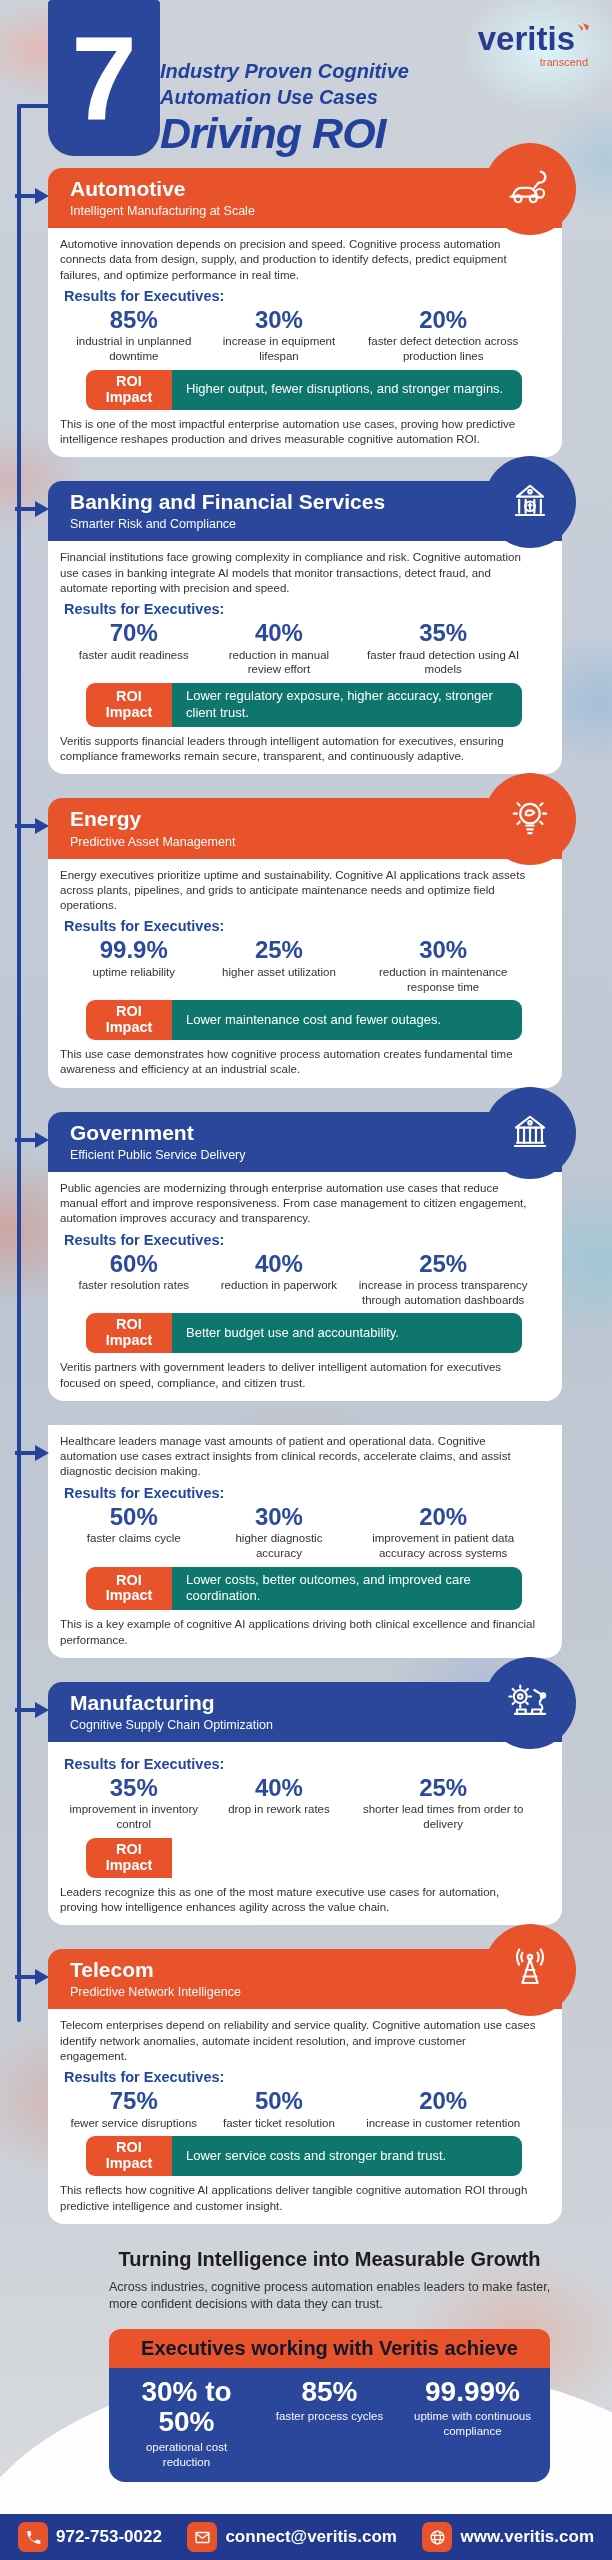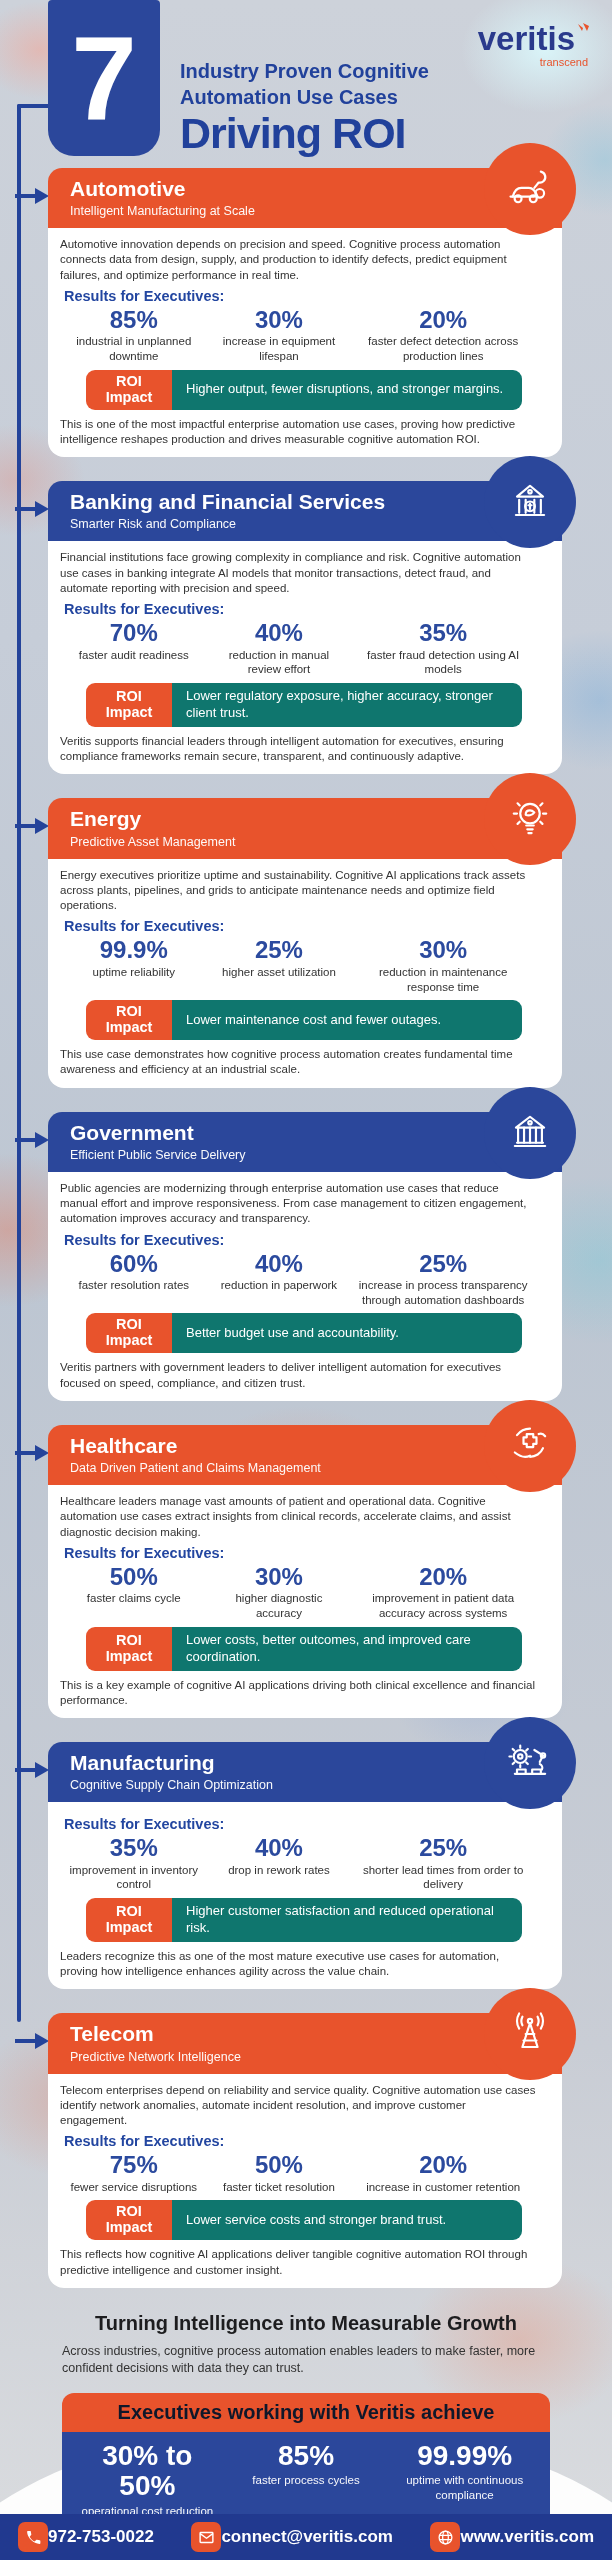--- a/index.html
+++ b/index.html
@@ -22,21 +22,21 @@
       linear-gradient(180deg,#cdd2da 0%,#c6cdd8 25%,#bdc6d2 50%,#c9cdd5 80%,#dadcdf 100%);
   }
   
   .hdr { position:relative; height:168px; }
   .seven-box {
     position:absolute; left:48px; top:0; width:112px; height:156px;
     background:#2b479b; border-radius:4px 4px 26px 26px;
     display:flex; align-items:center; justify-content:center;
     color:#fff; font-size:118px; font-weight:bold; line-height:1;
   }
-  .hdr-titles { position:absolute; left:180px; top:58px; color:#21419b; }
+  .hdr-titles { position:absolute; left:160px; top:58px; color:#21419b;font-style:italic; }
   .hdr-line { font-size:20px; font-weight:bold; line-height:1.3; }
   .hdr-big { font-size:43px; font-weight:bold; letter-spacing:-1px; line-height:1.05; margin-top:1px; }
   .logo { position:absolute; right:22px; top:22px; text-align:right; }
   .logo-word { font-size:33px; font-weight:bold; color:#2a3a8c; letter-spacing:0; line-height:1; display:inline-block; }
   .logo-mark { display:inline-block; vertical-align:top; margin-left:1px; }
   .logo-tag { font-size:11px; color:#e8532c; margin-top:1px; margin-right:2px; }
   
   .spine { position:absolute; left:17px; top:104px; width:4px; height:1918px; background:#24439a; border-radius:2px; z-index:0; }
   .spine-stub { position:absolute; left:17px; top:104px; width:34px; height:4px; background:#24439a; border-radius:2px; z-index:0; }
   
@@ -62,36 +62,36 @@
   .stat:nth-child(1){ width:31%; } .stat:nth-child(2){ width:30%; } .stat:nth-child(3){ width:39%; }
   .stat-val { font-size:24px; font-weight:bold; color:#2b4a9e; line-height:1.1; }
   .stat-lbl { font-size:11.5px; line-height:1.28; color:#333; margin-top:1px; }
   .roi { display:flex; margin:0 14px 7px 26px; min-height:38px; }
   .roi-tag { background:#e8532c; color:#fff; font-size:14.5px; font-weight:bold; line-height:1.1;
     width:86px; flex:0 0 86px; border-radius:9px 0 0 9px; display:flex; align-items:center; justify-content:center;
     text-align:center; padding:4px 10px; }
   .roi-txt { background:#0f766e; color:#fff; font-size:13px; line-height:1.3; flex:1;
     border-radius:0 9px 9px 0; display:flex; align-items:center; padding:5px 14px; }
   
-  .closing { position:relative; margin-top:14px; z-index:1; }
+  .closing { position:relative; margin-top:14px; z-index:1;margin-left:47px; }
   .dome { position:absolute; left:-90px; top:112px; width:792px; height:430px; background:#fdfdfd; border-radius:50%; z-index:0; }
   .closing-heading { position:relative; z-index:1; text-align:center; font-size:20px; font-weight:bold; color:#1d1d1f; }
   .closing-para { position:relative; z-index:1; text-align:left; font-size:12.5px; line-height:1.35; color:#333;
     margin:8px 60px 16px 62px; }
   .banner { position:relative; z-index:1; margin:0 62px; background:#e8532c; border-radius:12px 12px 0 0;
     color:#0f172a; text-align:center; font-size:20px; font-weight:bold; padding:8px 10px; }
   .panel { position:relative; z-index:1; margin:0 62px; background:#2b479b; border-radius:0 0 16px 16px;
     display:flex; padding:9px 6px 12px; }
   .p-stat { flex:1; text-align:center; color:#fff; padding:0 6px; }
   .p-val { font-size:28px; font-weight:bold; line-height:1.1; }
   .p-lbl { font-size:11.5px; line-height:1.3; margin-top:2px; opacity:.96; }
   
   .footer { position:absolute; left:0; bottom:0; width:612px; height:46px; background:#21398f; z-index:3;
     display:flex; align-items:center; justify-content:space-between; padding:0 18px; }
-  .contact { display:flex; align-items:center; color:#fff; font-size:17px; font-weight:bold; cursor:pointer; }
+  .contact { display:flex; align-items:center; gap:8px; color:#fff; font-size:17px; font-weight:bold; cursor:pointer; }
   .c-icon { width:30px; height:30px; border-radius:7px; background:#e8532c; display:flex; align-items:center; justify-content:center; }
   svg { display:block; }
 </style>
 </head>
 <body>
 
 <div class="page">
 
   <div class="spine"></div>
   <div class="spine-stub"></div>
@@ -283,33 +283,20 @@
       </div>
       <p class="outro">Veritis partners with government leaders to deliver intelligent automation for executives focused on speed, compliance, and citizen trust.</p>
     </div>
   </section>
 
   <section class="sec">
     <div class="arrow">
         <span class="shaft"></span>
         <span class="head"></span>
       </div>
-    <div class="sec-head orange">
-      <div class="sec-title">Healthcare</div>
-      <div class="sec-sub">Data Driven Patient and Claims Management</div>
-      <div class="sec-icon orange">
-        <svg width="52" height="52" viewBox="0 0 48 48" fill="none" stroke="#fff" stroke-width="2" stroke-linecap="round" stroke-linejoin="round">
-          <path d="M21 13v-3h6v3h3v6h-3v3h-6v-3h-3v-6z" transform="translate(0,3)"></path>
-          <path d="M12 14c3-4 8-6 12-6"></path>
-            <path d="M36 26c-2 5-7 8-12 8"></path>
-          <path d="M10 30c5 4 10 5 14 3"></path>
-            <path d="M38 15c-1.5-2-4-3-6-2"></path>
-        </svg>
-      </div>
-    </div>
     <div class="sec-body">
       <p class="intro">Healthcare leaders manage vast amounts of patient and operational data. Cognitive automation use cases extract insights from clinical records, accelerate claims, and assist diagnostic decision making.</p>
       <div class="results">Results for Executives:</div>
       <div class="stats">
         <div class="stat">
             <div class="stat-val">50%</div>
             <div class="stat-lbl">faster claims cycle</div>
           </div>
         <div class="stat">
             <div class="stat-val">30%</div>
@@ -359,21 +346,20 @@
             <div class="stat-val">40%</div>
             <div class="stat-lbl">drop in rework rates</div>
           </div>
         <div class="stat">
             <div class="stat-val">25%</div>
             <div class="stat-lbl">shorter lead times from order to delivery</div>
           </div>
       </div>
       <div class="roi">
         <div class="roi-tag">ROI Impact</div>
-        <div class="roi-txt">Higher customer satisfaction and reduced operational risk.</div>
       </div>
       <p class="outro">Leaders recognize this as one of the most mature executive use cases for automation, proving how intelligence enhances agility across the value chain.</p>
     </div>
   </section>
 
   <section class="sec">
     <div class="arrow">
         <span class="shaft"></span>
         <span class="head"></span>
       </div>

